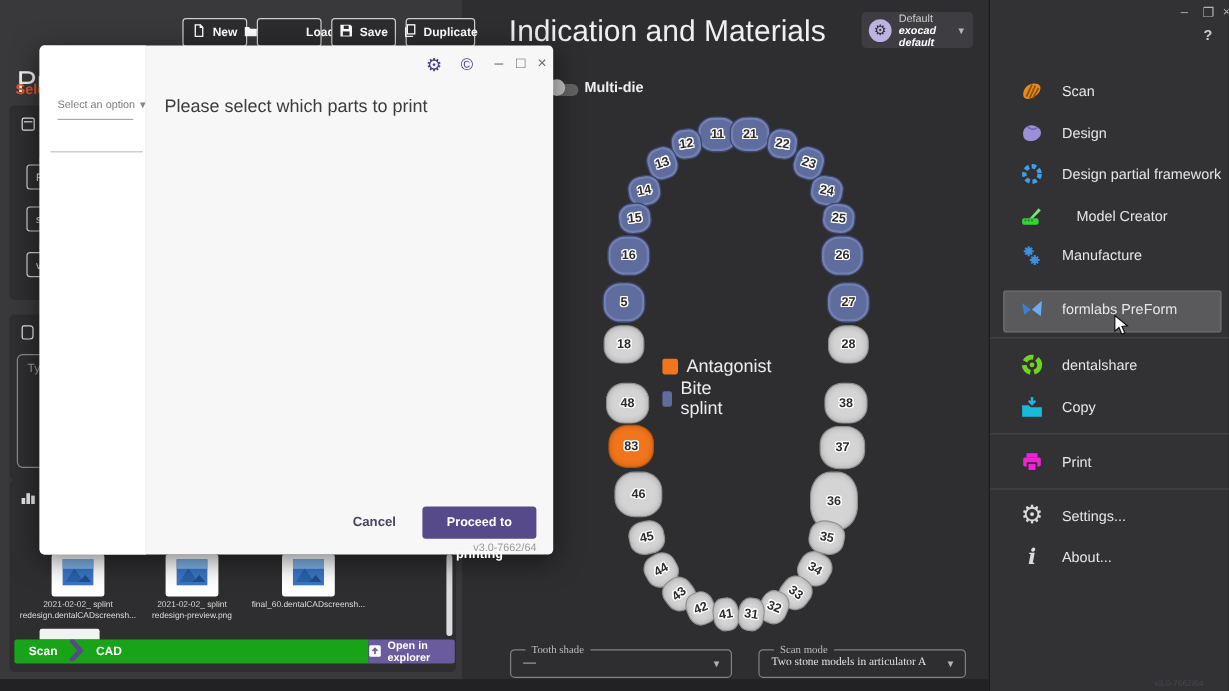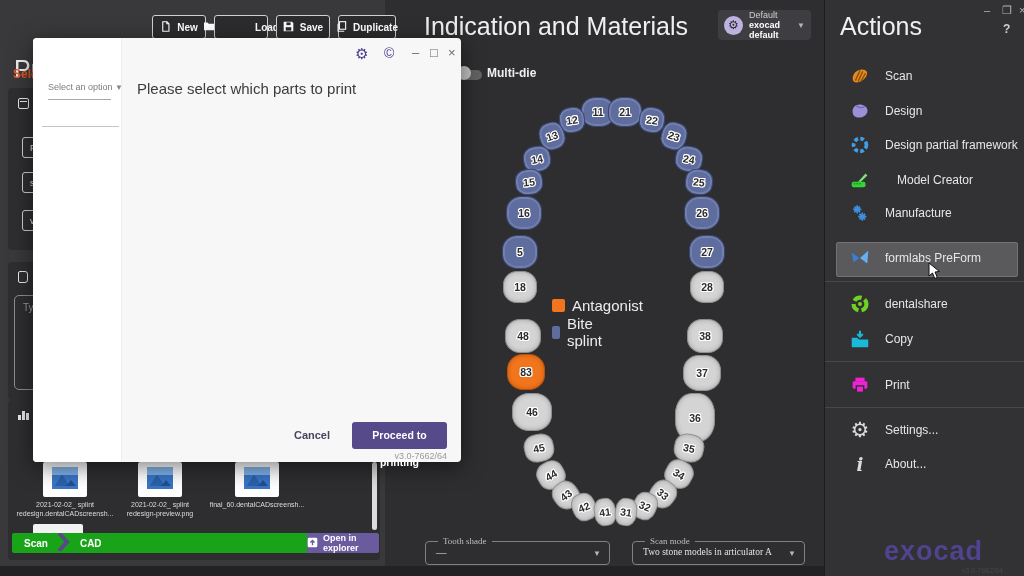--- a/index.html
+++ b/index.html
@@ -71,21 +71,21 @@
   .mat-label{position:absolute;top:-6px;left:12px;background:#2e2e30;padding:0 5px;font-size:9px;color:#bdbdbd;}
   .mat-value{position:absolute;left:10px;top:5px;font-size:10.5px;color:#e2e2e2;white-space:nowrap;}
   .caret{color:#b5b5b5;font-size:8px;}
   .mat-caret{position:absolute;right:8px;top:7px;}
   
   .profile-btn{left:718px;top:10px;width:93px;height:30px;background:#3e3e42;border-radius:4px;
     display:flex;align-items:center;gap:6px;padding:0 6px;box-sizing:border-box;}
   .profile-circle{width:19px;height:19px;border-radius:50%;background:#beb3e0;color:#2e2e30;
     display:flex;align-items:center;justify-content:center;font-size:12px;}
   .profile-l1{font-size:9px;color:#cfcfcf;line-height:10px;}
-  .profile-l2{font-size:9px;color:#fff;font-weight:bold;line-height:10px;}
+  .profile-l2{font-size:9px;color:#fff;font-weight:bold;line-height:10px;font-style:italic;}
   
   .toggle-track{position:absolute;left:463px;top:70px;width:19px;height:10px;background:#626262;border-radius:5px;}
   .toggle-knob{position:absolute;left:457px;top:66px;width:14px;height:14px;background:#c2c2c2;border-radius:50%;}
   
   .action-row{position:absolute;left:824px;width:200px;height:32px;display:flex;align-items:center;}
   .a-icon{width:24px;margin-left:24px;display:flex;align-items:center;justify-content:center;}
   .a-label{margin-left:13px;font-size:12px;color:#e6e6e6;}
   .hl-box{position:absolute;left:836px;top:242px;width:182px;height:35px;background:#5a5a5c;
     border:1px solid #737375;border-radius:2px;box-sizing:border-box;}
   .divider{position:absolute;left:825px;width:199px;height:1px;background:#48484a;}
@@ -352,21 +352,20 @@
   <div class="mat-select" style="left:632px;top:541px;width:173px;">
     <span class="mat-label">Scan mode</span>
     <span class="mat-value" style="font-size:9.5px;">Two stone models in articulator A</span>
     <span class="caret mat-caret">▼</span>
   </div>
 
   <div class="abs win-ctrl" style="left:984px;">–</div>
   <div class="abs win-ctrl" style="left:1002px;">❐</div>
   <div class="abs win-ctrl" style="left:1019px;">×</div>
 
-  <div class="abs big-title" style="left:840px;top:12px;">Actions</div>
   <div class="abs help-q" style="left:1003px;top:22px;">?</div>
 
   <div class="hl-box"></div>
   <div class="divider" style="top:281px;"></div>
   <div class="divider" style="top:361px;"></div>
   <div class="divider" style="top:407px;"></div>
   <div class="abs" style="left:0;top:0;">
       <div class="action-row" style="top: 60px;">
         <span class="a-icon">
           <svg viewBox="0 0 24 24" width="22" height="22">
@@ -469,21 +468,20 @@
         <span class="a-label">About...</span>
       </div>
     </div>
 
   <div class="abs cursor" style="left:928px;top:262px;">
     <svg width="13" height="18" viewBox="0 0 13 18">
         <path d="M1 1 L1 14 L4.5 11 L6.8 16.5 L9.3 15.4 L7 10 L11.5 9.5 Z" fill="#fff" stroke="#111" stroke-width="1"></path>
       </svg>
   </div>
 
-  <div class="abs exocad-logo" style="left:884px;top:536px;">exocad</div>
   <div class="abs tiny-ver" style="left:962px;top:567px;">v3.0-7662/64</div>
 
   <div class="abs dialog">
     <div class="dlg-left"></div>
     <span class="dlg-ctrl dlg-purple" style="left:322px;font-size:15px;">⚙</span>
     <span class="dlg-ctrl dlg-purple" style="left:351px;font-size:14px;">©</span>
     <span class="dlg-ctrl" style="left:379px;">–</span>
     <span class="dlg-ctrl" style="left:397px;">□</span>
     <span class="dlg-ctrl" style="left:415px;">×</span>
 

